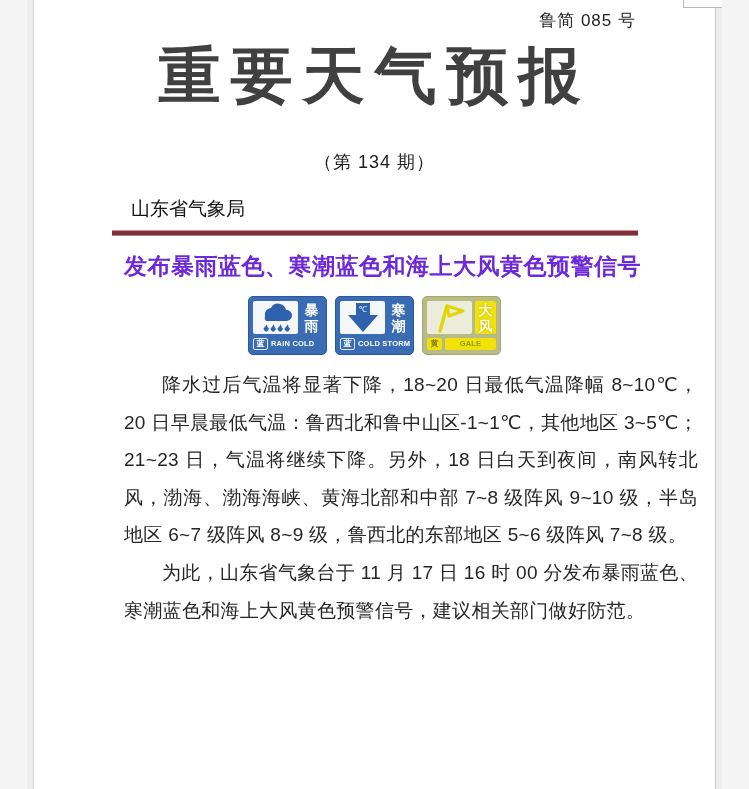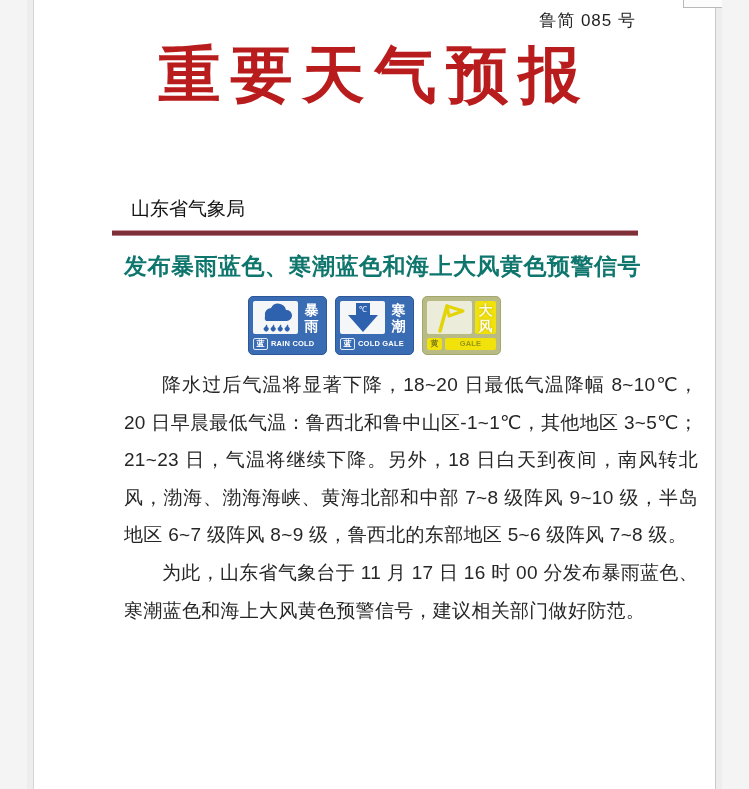--- a/index.html
+++ b/index.html
@@ -35,21 +35,21 @@
     display:flex; justify-content:space-between; align-items:baseline;
     font-size:19px; color:#141414;gap:48px;
   }
   .divider {
     position:absolute; top:230px; left:85px; right:84px; height:5px;
     background:#7e3039; border-top:1px solid #cf99a1;
     box-shadow:0 1px 0 #b57d85;
   }
   .headline {
     position:absolute; top:251px; left:97px; right:80px;
-    font-size:23px; font-weight:700; color:#0f766e; letter-spacing:0.5px;
+    font-size:23px; font-weight:700; color:#6d28d9; letter-spacing:0.5px;
   }
   
   .icons-row {
     position:absolute; top:296px; left:0; width:100%;
     display:flex; justify-content:center; gap:8px;
   }
   .wicon {
     width:79px; height:59px; border-radius:5px; padding:4px;
     display:flex; flex-direction:column;
   }
@@ -96,22 +96,23 @@
 <body>
 
 <div class="page">
 
   <div class="edge-strip left"></div>
   <div class="edge-strip right"></div>
   <div class="top-fragment"></div>
 
   <div class="doc-number">鲁简 085 号</div>
 
-  <h1 class="main-title" style="color:#b91c1c;font-family:Liberation Serif, serif;">重要天气预报</h1>
+  <h1 class="main-title" style="color:#404040;">重要天气预报</h1>
 
+  <div class="issue-no">（第 134 期）</div>
 
   <div class="meta-row">
     <span>山东省气象局</span>
   </div>
 
   <div class="divider"></div>
 
   <div class="headline">发布暴雨蓝色、寒潮蓝色和海上大风黄色预警信号</div>
 
   <div class="icons-row">
@@ -146,21 +147,21 @@
             <text x="18" y="10" text-anchor="middle" font-size="8" fill="#ffffff" font-family="Liberation Sans, sans-serif">℃</text>
           </svg>
         </div>
         <div class="wicon-chars">
           <span>寒</span>
           <span>潮</span>
         </div>
       </div>
       <div class="wicon-bottom">
         <span class="level-box">蓝</span>
-        <span class="eng-label">COLD GALE</span>
+        <span class="eng-label">COLD STORM</span>
       </div>
     </div>
 
     <div class="wicon yellow">
       <div class="wicon-top">
         <div class="wicon-sym">
           <svg width="36" height="32" viewBox="0 0 36 32">
             <path d="M8 29 L15 4" stroke="#e3d408" stroke-width="3.5" fill="none" stroke-linecap="round"></path>
             <path d="M15 4 L31 9 L17 14 Z" fill="none" stroke="#e3d408" stroke-width="3" stroke-linejoin="round"></path>
           </svg>

